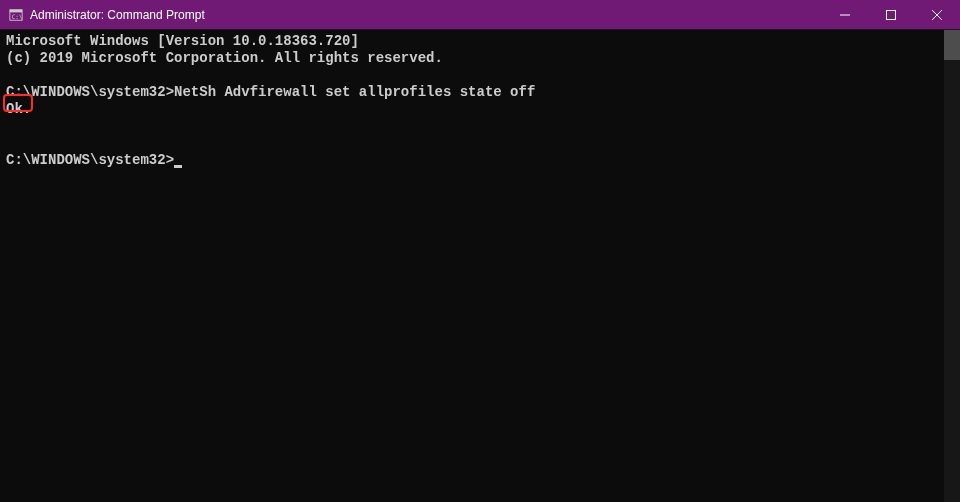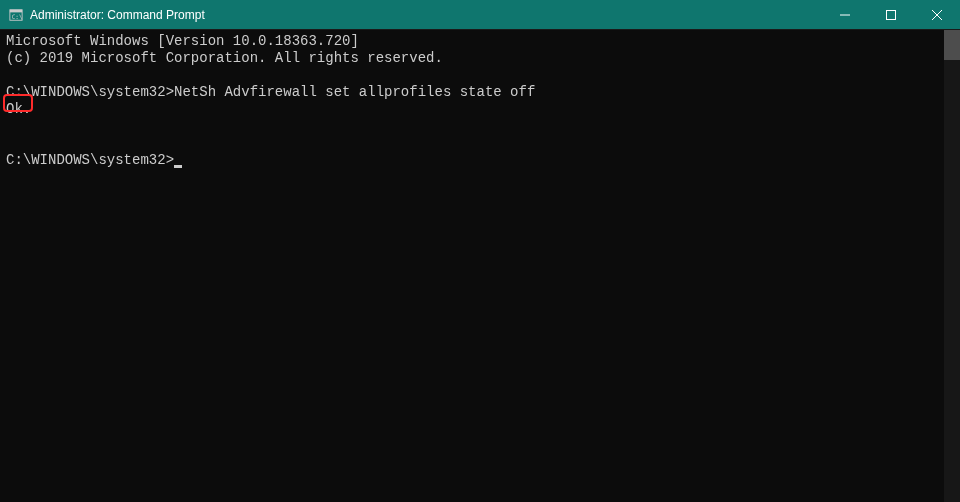--- a/index.html
+++ b/index.html
@@ -17,21 +17,21 @@
     }
     .window {
       width: 100%;
       height: 100%;
       background: #0c0c0c;
       display: flex;
       flex-direction: column;
     }
     .titlebar {
       height: 30px;
-      background: #0f766e;
+      background: #701a75;
       display: flex;
       align-items: center;
       justify-content: space-between;
       padding-left: 8px;
       color: #ffffff;
       font-family: 'Segoe UI', Tahoma, sans-serif;
       font-size: 12px;
       border-bottom: 1px solid #1a1a1a;
     }
     .titlebar-left {
@@ -64,20 +64,21 @@
       cursor: pointer;
     }
     .win-btn svg {
       width: 10px;
       height: 10px;
     }
     .terminal-area {
       flex: 1;
       display: flex;
       position: relative;
+      font-weight: bold;
     }
     .terminal-content {
       flex: 1;
       padding: 3px 6px;
       color: #cccccc;
       font-size: 14px;
       line-height: 17px;
       white-space: pre;
       font-family: Consolas, 'Courier New', monospace;
       letter-spacing: 0;

